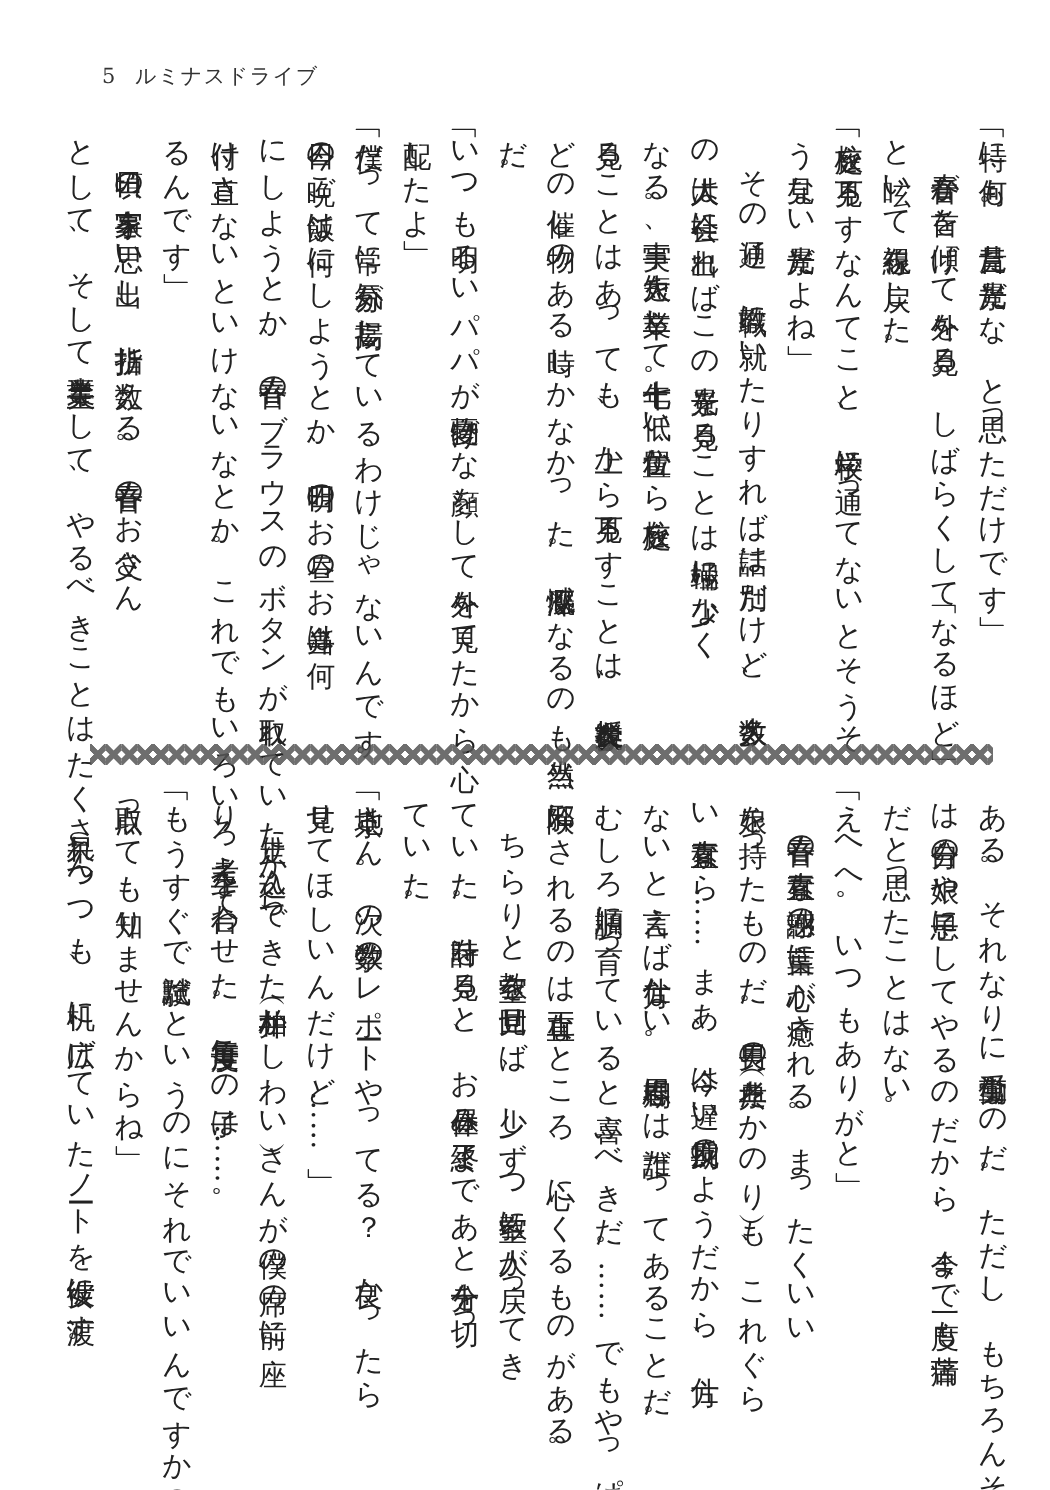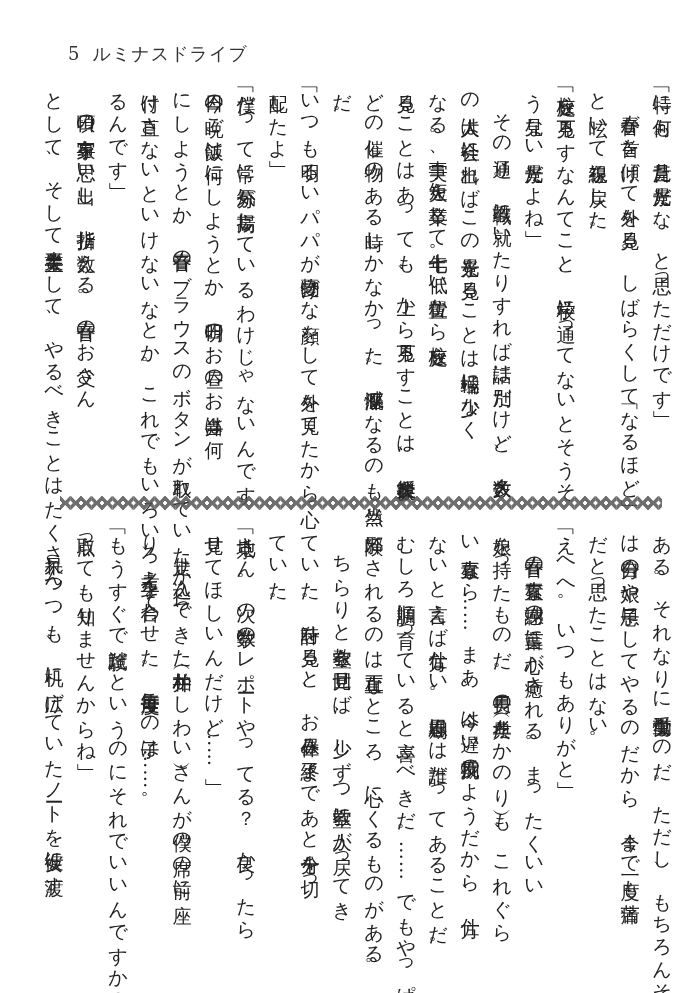--- a/index.html
+++ b/index.html
@@ -1,21 +1,21 @@
 <!DOCTYPE html>
 <html><head>
   <meta charset="utf-8">
   <style>
     html, body { margin: 0; padding: 0; }
     body {
       width: 700px; height: 993px; background: #ffffff; position: relative; overflow: hidden;
       font-family: "DejaVu Serif", "Liberation Serif", serif; color: #222;
     }
     .header {
-      position: absolute; left: 68px; top: 42px; font-size: 18px; letter-spacing: 1px;
+      position: absolute; left: 68px; top: 42px; font-size: 14px; letter-spacing: 1px;
       white-space: nowrap; color: #333;
     }
     .header .num { margin-right: 12px; }
     .block {
       position: absolute; right: 22px; width: 656px;
       display: flex; flex-direction: row-reverse; justify-content: flex-start;
     }
     .block.top { top: 80px; height: 400px; }
     .block.bottom { top: 522px; height: 420px; }
     .col {

